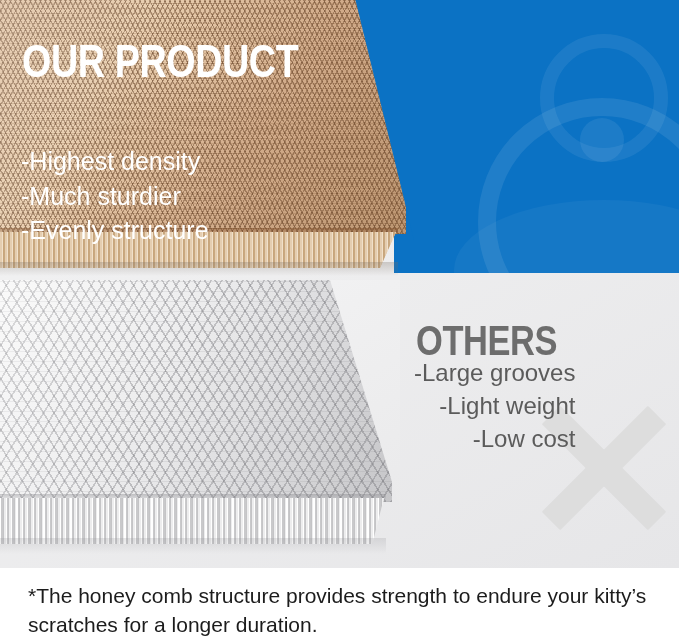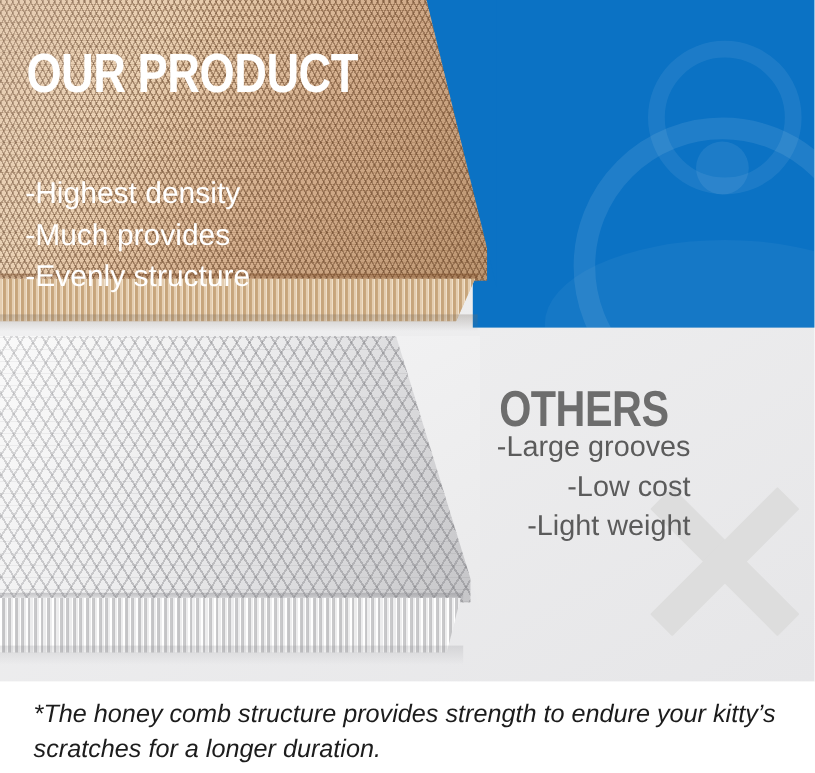--- a/index.html
+++ b/index.html
@@ -93,21 +93,21 @@
         #c4c4c6 0 1px, #ededee 1px 2.8px, #ffffff 2.8px 4px, #c9c9cb 4px 5.4px),
       linear-gradient(180deg,#fbfbfb 0%, #f0f0f1 60%, #dcdcde 100%);
     clip-path: polygon(0 0, 100% 0, 97% 100%, 0 100%); }
   #others-edge-top { position:absolute; left:0; top:214px; width:394px; height:7px;
     background:linear-gradient(180deg, rgba(130,130,135,0.40), rgba(180,180,185,0.05)); }
   #others-shadow { position:absolute; left:0; top:258px; width:394px; height:16px;
     background:linear-gradient(180deg, rgba(140,140,145,0.22), rgba(140,140,145,0)); }
 
   
   #caption { position:absolute; left:0; top:568px; width:679px; height:76px;
-             background:#ffffff; padding:14px 26px 0 28px;font-style:italic; }
+             background:#ffffff; padding:14px 26px 0 28px; }
   #caption p { font-size:21px; line-height:1.36; color:#1c1c1c; font-weight:300; }
 </style>
 </head>
 <body>
 
 <div id="stage">
 
   <div id="image-area">
 
     <div id="blue-panel">
@@ -136,29 +136,29 @@
     </div>
 
     <div id="x-watermark">
       <span class="bar a"></span>
       <span class="bar b"></span>
     </div>
 
     <div class="panel-head" id="our-product-title">OUR PRODUCT</div>
     <div class="bullets" id="our-product-bullets">
       <div class="bullet">-Highest density</div>
-      <div class="bullet">-Much provides</div>
+      <div class="bullet">-Much sturdier</div>
       <div class="bullet">-Evenly structure</div>
     </div>
 
     <div class="panel-head" id="others-title">OTHERS</div>
     <div class="bullets" id="others-bullets">
       <div class="bullet">-Large grooves</div>
+      <div class="bullet">-Light weight</div>
       <div class="bullet">-Low cost</div>
-      <div class="bullet">-Light weight</div>
     </div>
 
   </div>
 
   <div id="caption">
     <p>*The honey comb structure provides strength to endure your kitty’s scratches for a longer duration.</p>
   </div>
 
 </div>
 

